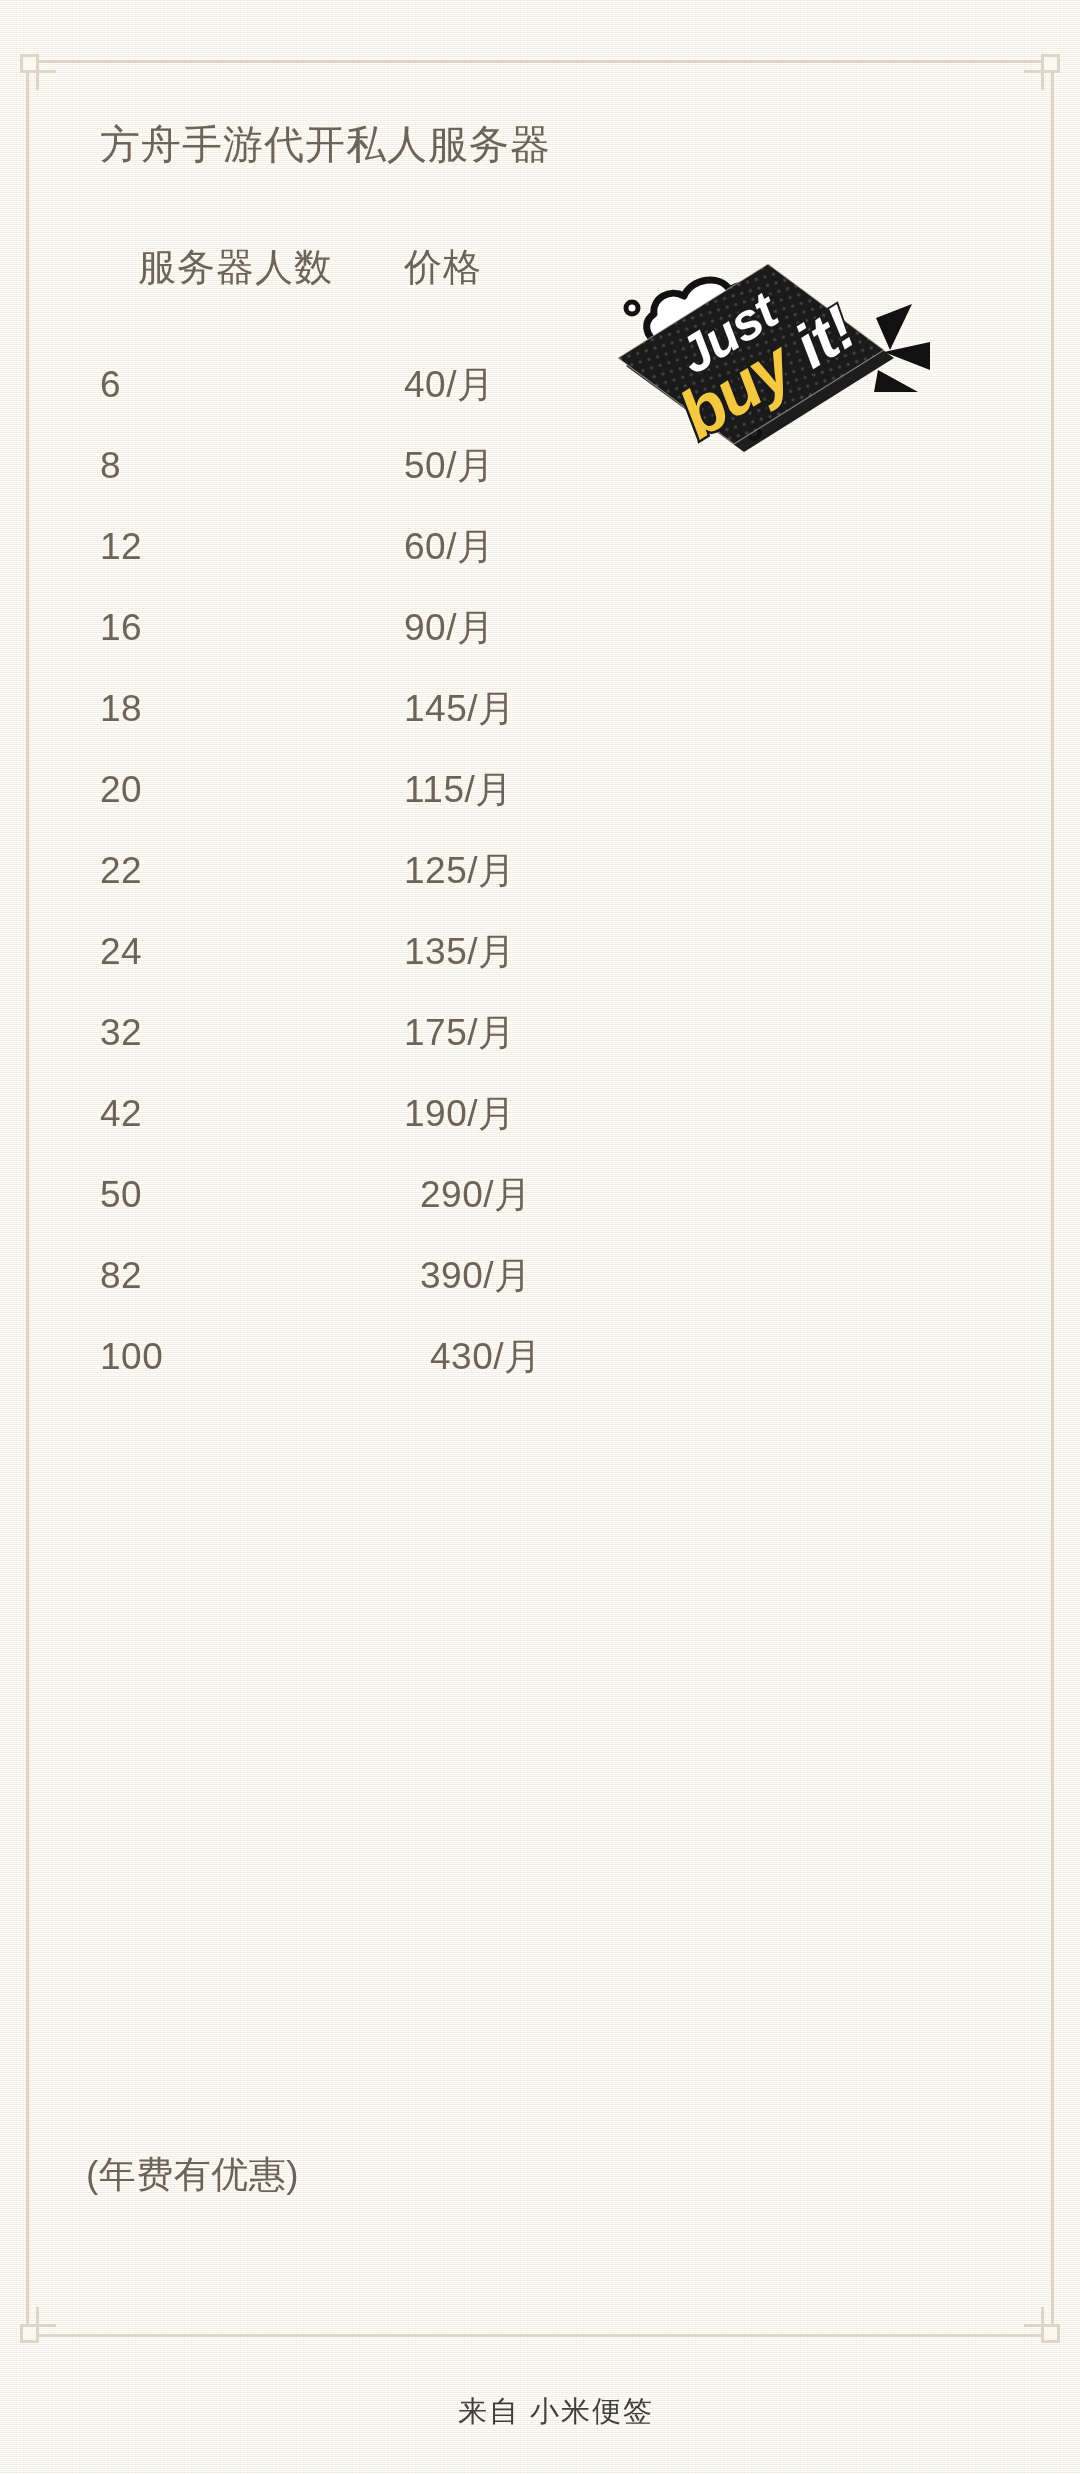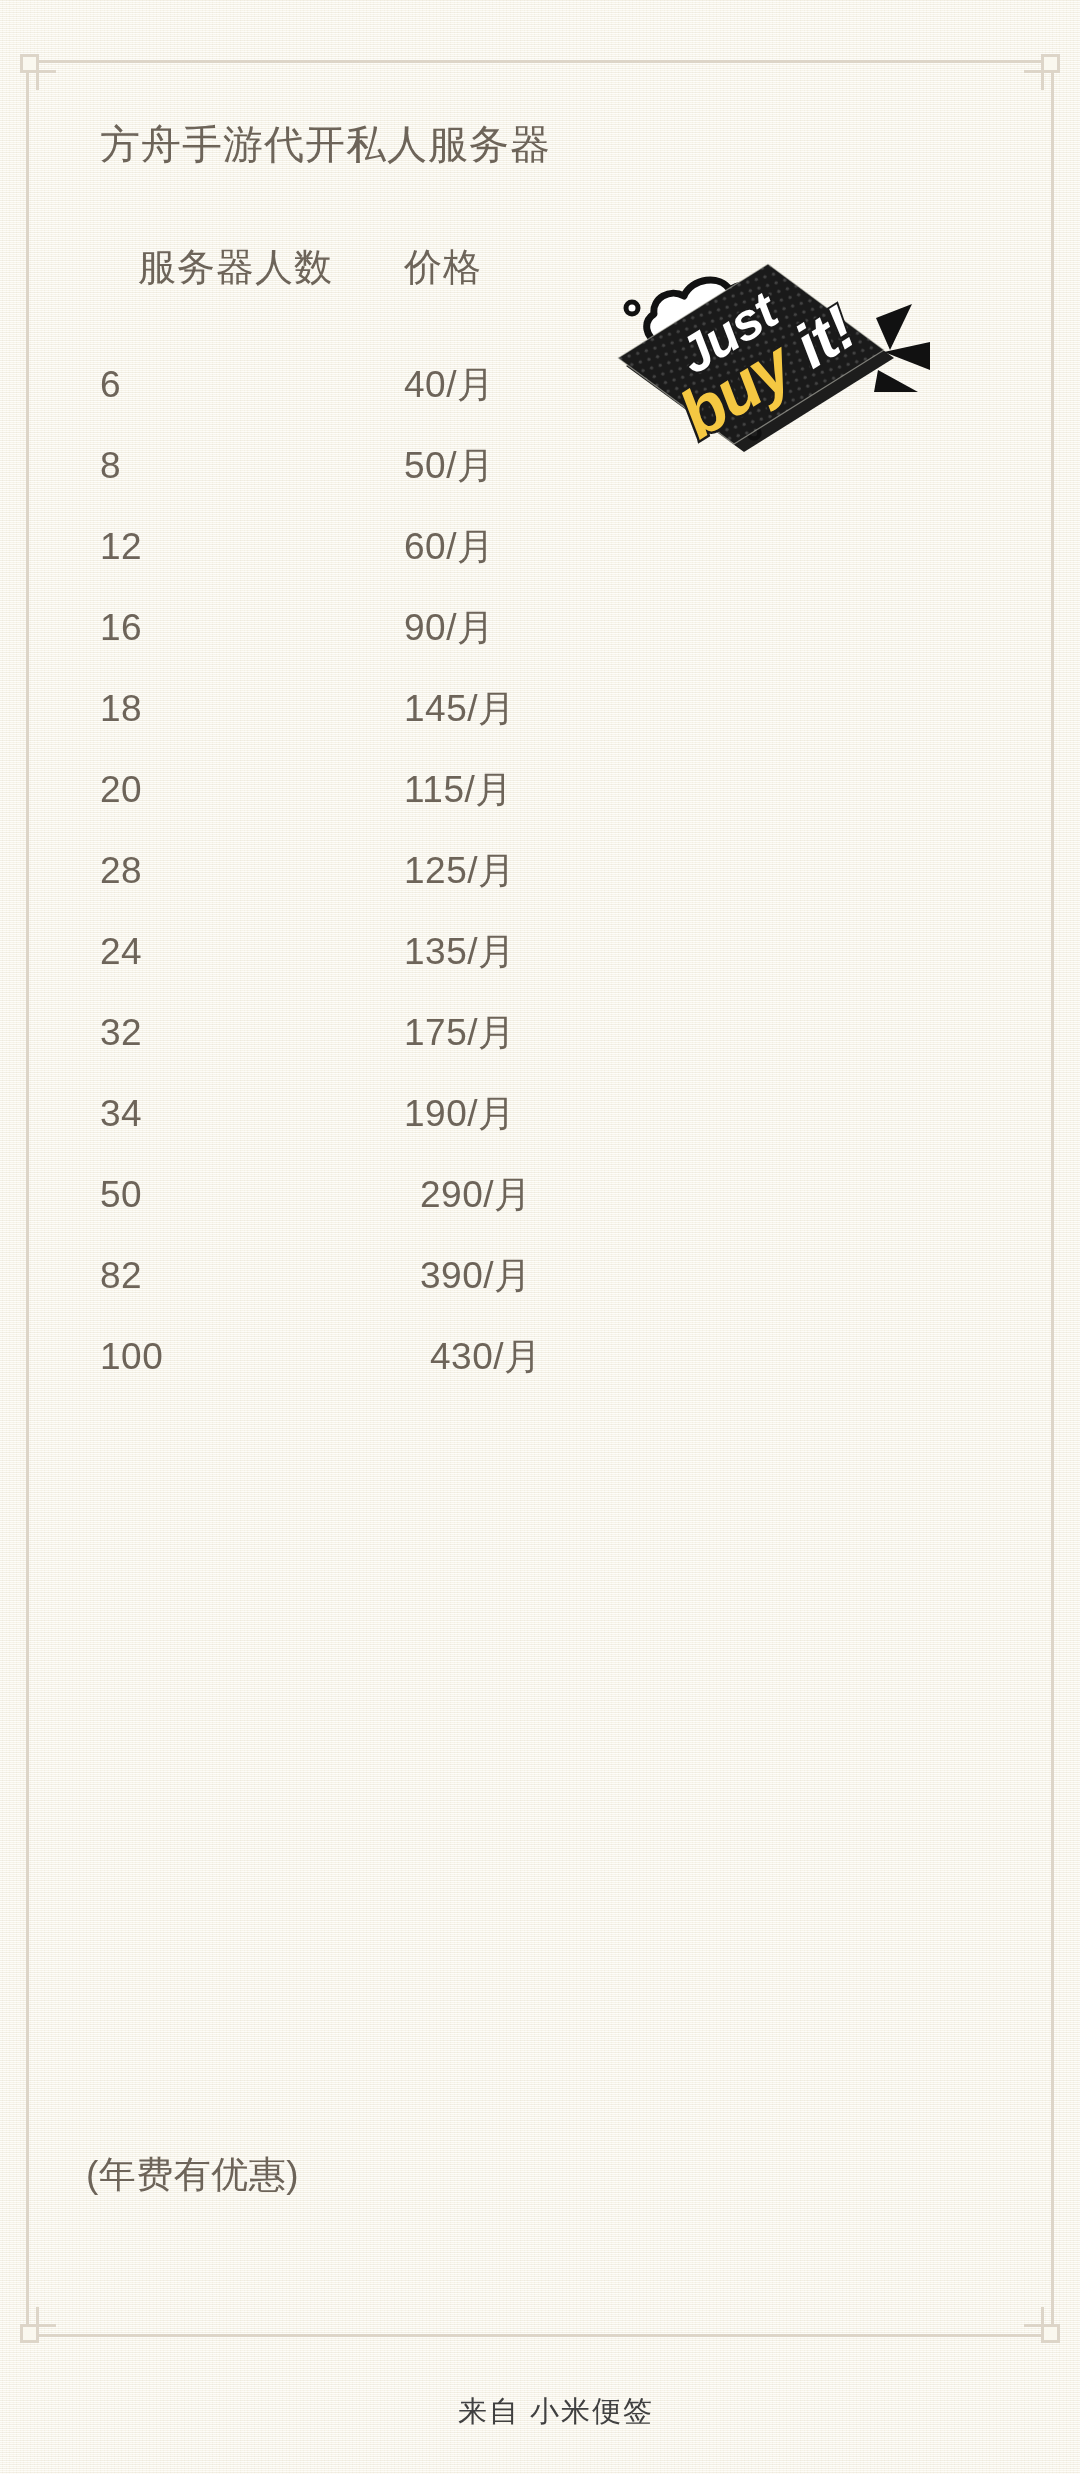--- a/index.html
+++ b/index.html
@@ -238,33 +238,33 @@
       </div>
       <div class="price-row">
         <span class="cell-people">18</span>
         <span class="cell-price" style="left: 304px;">145/月</span>
       </div>
       <div class="price-row">
         <span class="cell-people">20</span>
         <span class="cell-price" style="left: 304px;">115/月</span>
       </div>
       <div class="price-row">
-        <span class="cell-people">28</span>
+        <span class="cell-people">22</span>
         <span class="cell-price" style="left: 304px;">125/月</span>
       </div>
       <div class="price-row">
         <span class="cell-people">24</span>
         <span class="cell-price" style="left: 304px;">135/月</span>
       </div>
       <div class="price-row">
         <span class="cell-people">32</span>
         <span class="cell-price" style="left: 304px;">175/月</span>
       </div>
       <div class="price-row">
-        <span class="cell-people">34</span>
+        <span class="cell-people">42</span>
         <span class="cell-price" style="left: 304px;">190/月</span>
       </div>
       <div class="price-row">
         <span class="cell-people">50</span>
         <span class="cell-price" style="left: 320px;">290/月</span>
       </div>
       <div class="price-row">
         <span class="cell-people">82</span>
         <span class="cell-price" style="left: 320px;">390/月</span>
       </div>

